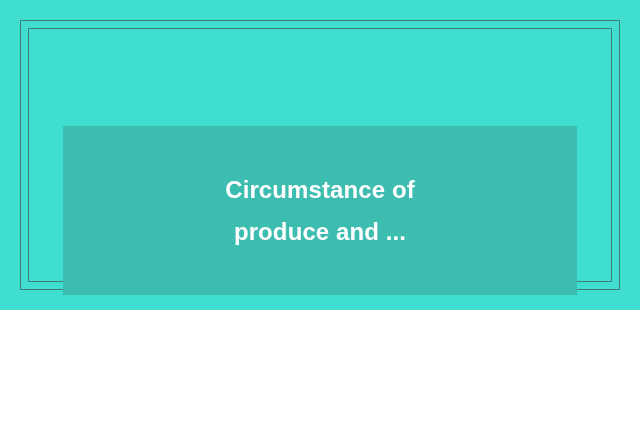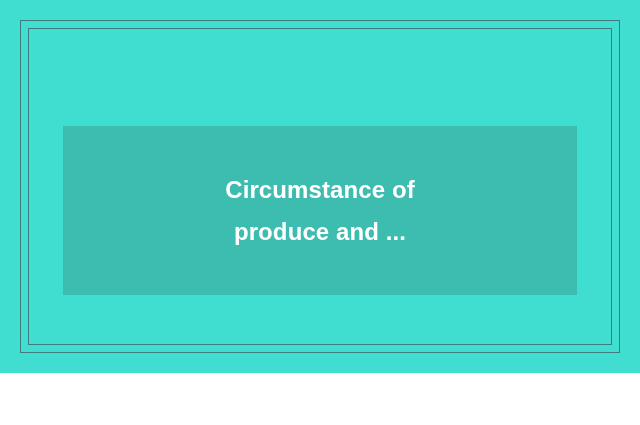--- a/index.html
+++ b/index.html
@@ -12,21 +12,21 @@
     width: 640px;
     height: 425px;
     overflow: hidden;
     font-family: "Liberation Sans", sans-serif;
   }
 
   
   .canvas {
     position: relative;
     width: 640px;
-    height: 373px;
+    height: 310px;
     background: #40ded0;
     box-sizing: border-box;
   }
 
   
   .frame-outer {
     position: absolute;
     left: 20px;
     top: 20px;
     right: 20px;

